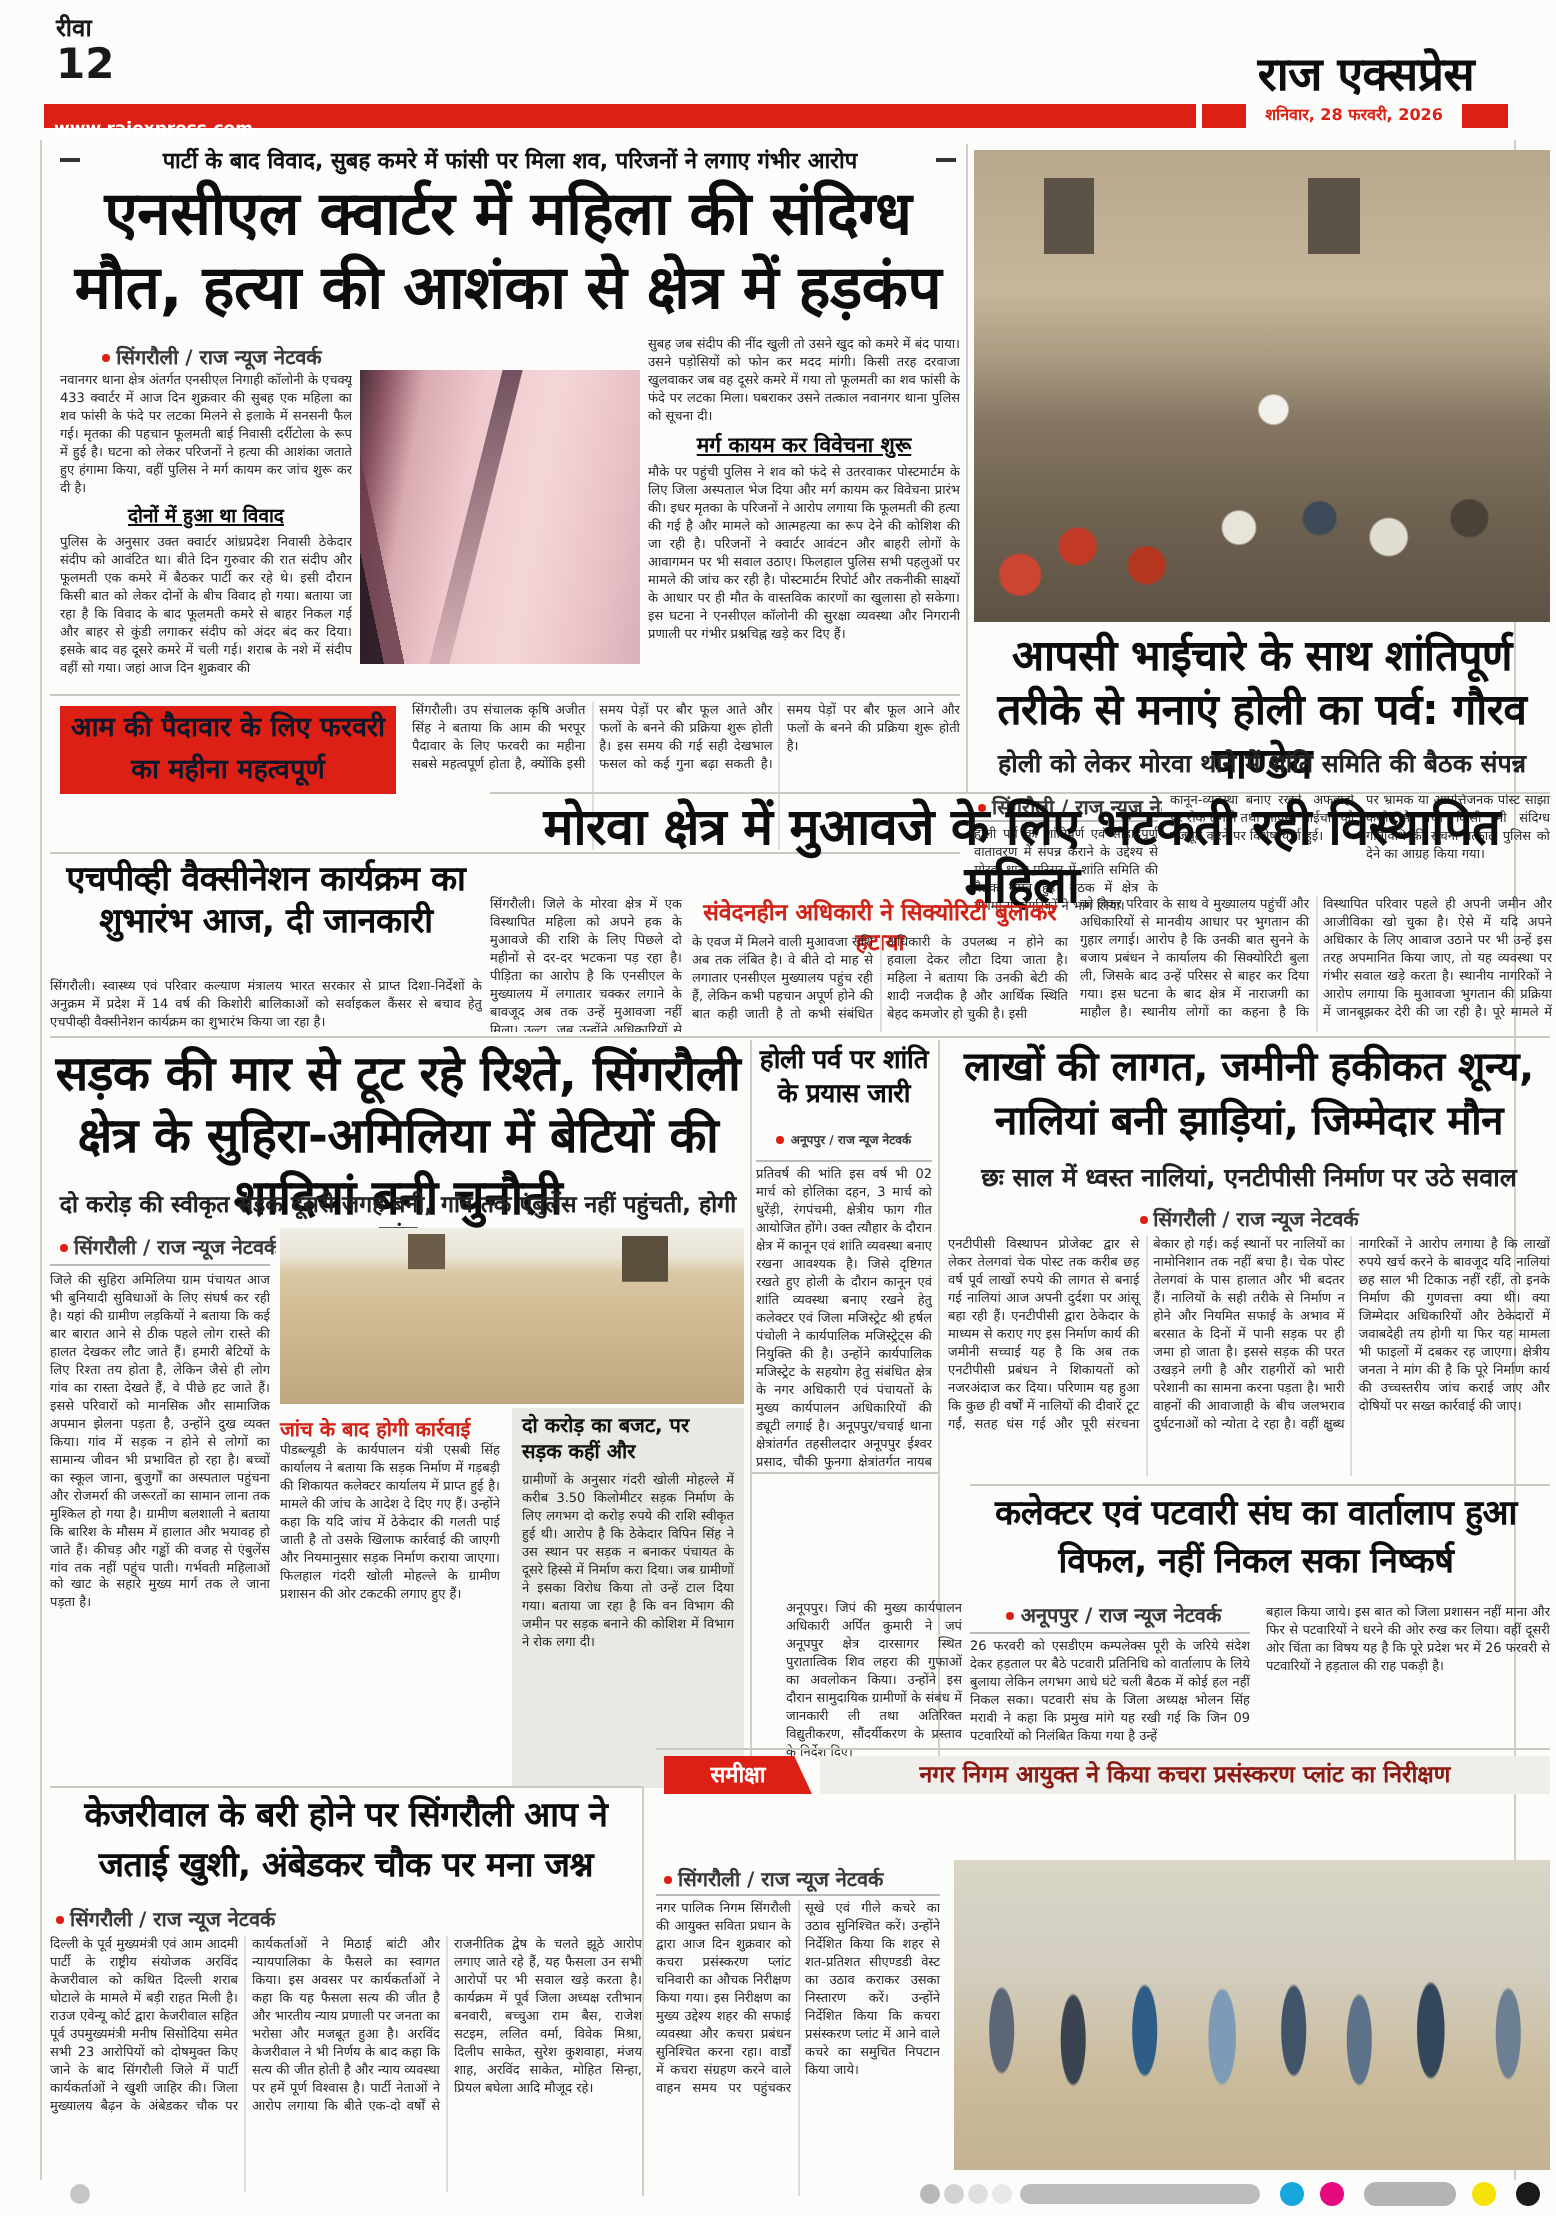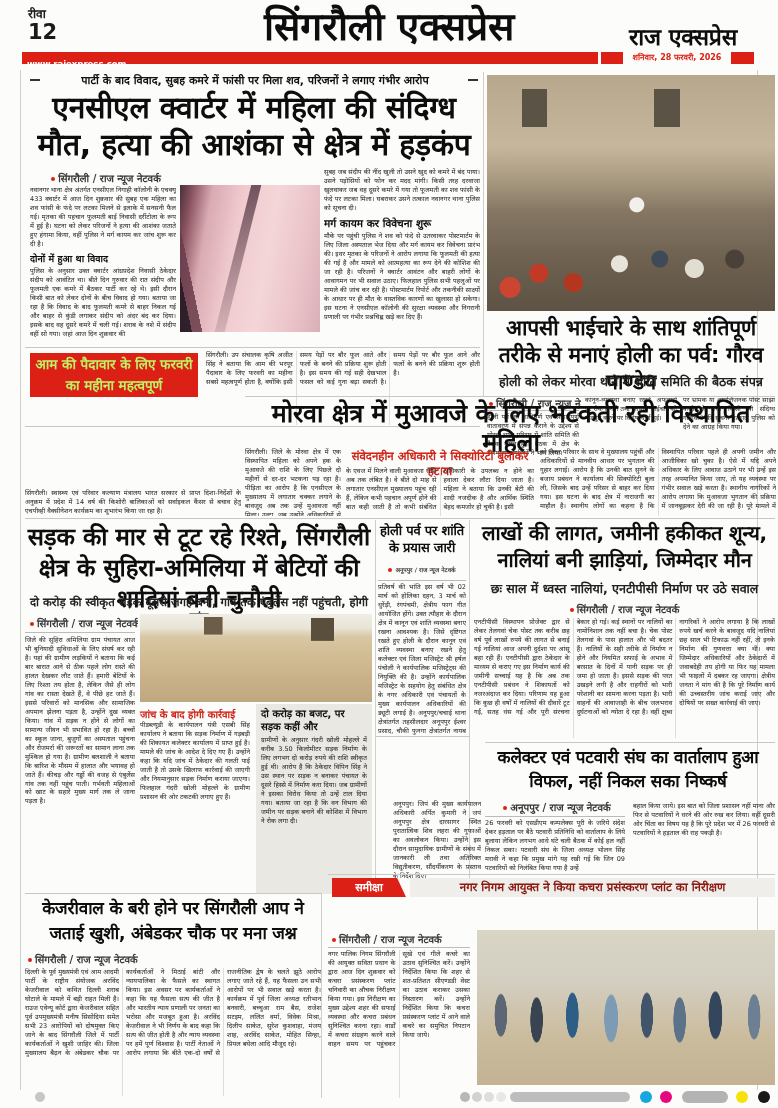--- a/index.html
+++ b/index.html
@@ -7,22 +7,22 @@
         font-family:"DejaVu Sans","Liberation Sans",sans-serif;color:#1a1a1a;}
   .abs{position:absolute;}
   .rule{background:#c9c9c4;}
   .vrule{background:#cfcfca;}
   .hl{font-weight:800;color:#0d0d0d;text-align:center;letter-spacing:-0.2px;}
   .body-txt{font-size:6.5px;line-height:1.38;text-align:justify;color:#262626;overflow:hidden;}
   .cols2{column-count:2;column-gap:7px;column-rule:1px solid #ddd;}
   .cols3{column-count:3;column-gap:7px;column-rule:1px solid #ddd;}
   .byline{font-size:10px;font-weight:700;color:#3a3a3a;white-space:nowrap;overflow:hidden;}
   .byline .dot{display:inline-block;width:4px;height:4px;border-radius:50%;background:#dd2015;margin-right:3px;vertical-align:middle;}
-  .inner-sub{font-size:9.5px;font-weight:800;color:#0d0d0d;margin:3px 0 2px 0;text-align:left;}
-  .red-box-title{background:#dd2015;color:#bef264;font-weight:800;font-size:13.5px;line-height:1.55;
+  .inner-sub{font-size:9.5px;font-weight:800;color:#0d0d0d;margin:3px 0 2px 0;text-align:center;text-decoration:underline;}
+  .red-box-title{background:#dd2015;color:#0f172a;font-weight:800;font-size:13.5px;line-height:1.55;
       display:flex;align-items:center;justify-content:center;text-align:center;padding:2px 4px;box-sizing:border-box;}
   .gray-box{background:#e9e8e3;box-sizing:border-box;padding:4px 5px;}
   .photo{overflow:hidden;}
   
   .ph-room{background:
      linear-gradient(78deg, rgba(40,25,35,.95) 0 7%, rgba(105,60,75,.85) 7% 13%, transparent 13%),
      linear-gradient(100deg,#4a2f3c 0%,#8a5360 8%,#d9aab2 20%,#efc9cd 38%,#f4d6d8 60%,#eac3c8 82%,#d9afb8 100%);}
   .ph-room:after{content:"";position:absolute;left:38%;top:0;width:7%;height:100%;
      background:linear-gradient(180deg,rgba(70,40,55,.75),rgba(70,40,55,.15));transform:skewX(-14deg);}
   
@@ -57,21 +57,20 @@
 </style>
 </head>
 <body>
 
 <div class="page">
 
   <div class="abs" style="left:28px;top:5px;width:60px;">
     <div style="font-size:12px;font-weight:700;">रीवा</div>
     <div style="font-size:21px;font-weight:800;line-height:1;">12</div>
   </div>
-  <div class="abs hl" style="left:185px;top:6px;width:408px;font-size:39px;line-height:1.1;">सिंगरौली एक्सप्रेस</div>
   <div class="abs hl" style="left:612px;top:20px;width:142px;font-size:23px;">राज एक्सप्रेस</div>
 
   <div class="abs" style="left:22px;top:52px;width:576px;height:12px;background:#dd2015;">
     <span style="color:#fff;font-size:8.5px;font-weight:700;line-height:12px;padding-left:5px;display:inline-block;text-align:right;">www.rajexpress.com</span>
   </div>
   <div class="abs" style="left:601px;top:52px;width:22px;height:12px;background:#dd2015;"></div>
   <div class="abs" style="left:626px;top:52px;width:102px;height:12px;color:#dd2015;font-size:8px;font-weight:800;text-align:center;line-height:12px;">शनिवार, 28 फरवरी, 2026</div>
   <div class="abs" style="left:731px;top:52px;width:23px;height:12px;background:#dd2015;"></div>
 
   <div class="abs vrule" style="left:20px;top:70px;width:1px;height:1020px;"></div>
@@ -101,20 +100,21 @@
     <span>मौके पर पहुंची पुलिस ने शव को फंदे से उतरवाकर पोस्टमार्टम के लिए जिला अस्पताल भेज दिया और मर्ग कायम कर विवेचना प्रारंभ की। इधर मृतका के परिजनों ने आरोप लगाया कि फूलमती की हत्या की गई है और मामले को आत्महत्या का रूप देने की कोशिश की जा रही है। परिजनों ने क्वार्टर आवंटन और बाहरी लोगों के आवागमन पर भी सवाल उठाए। फिलहाल पुलिस सभी पहलुओं पर मामले की जांच कर रही है। पोस्टमार्टम रिपोर्ट और तकनीकी साक्ष्यों के आधार पर ही मौत के वास्तविक कारणों का खुलासा हो सकेगा। इस घटना ने एनसीएल कॉलोनी की सुरक्षा व्यवस्था और निगरानी प्रणाली पर गंभीर प्रश्नचिह्न खड़े कर दिए हैं।</span>
   </div>
 
   <div class="abs rule" style="left:25px;top:347px;width:455px;height:1px;"></div>
 
   <div class="abs red-box-title" style="left:30px;top:353px;width:168px;height:44px;">आम की पैदावार के लिए फरवरी का महीना महत्वपूर्ण</div>
   <div class="abs body-txt cols3" style="left:206px;top:351px;width:274px;height:74px;">सिंगरौली। उप संचालक कृषि अजीत सिंह ने बताया कि आम की भरपूर पैदावार के लिए फरवरी का महीना सबसे महत्वपूर्ण होता है, क्योंकि इसी समय पेड़ों पर बौर फूल आते और फलों के बनने की प्रक्रिया शुरू होती है। इस समय की गई सही देखभाल फसल को कई गुना बढ़ा सकती है। समय पेड़ों पर बौर फूल आने और फलों के बनने की प्रक्रिया शुरू होती है।</div>
 
   <div class="abs rule" style="left:25px;top:426px;width:455px;height:1px;"></div>
 
+  <div class="abs hl" style="left:25px;top:430px;width:216px;font-size:17px;line-height:1.25;">एचपीव्ही वैक्सीनेशन कार्यक्रम का शुभारंभ आज, दी जानकारी</div>
   <div class="abs body-txt" style="left:25px;top:489px;width:216px;height:26px;">सिंगरौली। स्वास्थ्य एवं परिवार कल्याण मंत्रालय भारत सरकार से प्राप्त दिशा-निर्देशों के अनुक्रम में प्रदेश में 14 वर्ष की किशोरी बालिकाओं को सर्वाइकल कैंसर से बचाव हेतु एचपीव्ही वैक्सीनेशन कार्यक्रम का शुभारंभ किया जा रहा है।</div>
 
   <div class="abs vrule" style="left:483px;top:72px;width:1px;height:324px;"></div>
 
   <div class="abs photo ph-meet" style="left:487px;top:75px;width:288px;height:236px;">
     <div class="win" style="left:12%;"></div>
     <div class="win" style="left:58%;"></div>
   </div>
   <div class="abs hl" style="left:487px;top:315px;width:288px;font-size:21px;line-height:1.28;">आपसी भाईचारे के साथ शांतिपूर्ण तरीके से मनाएं होली का पर्व: गौरव पाण्डेय</div>
   <div class="abs" style="left:487px;top:373px;width:288px;font-size:12.5px;font-weight:700;text-align:center;color:#222;">होली को लेकर मोरवा थाने में शांति समिति की बैठक संपन्न</div>

